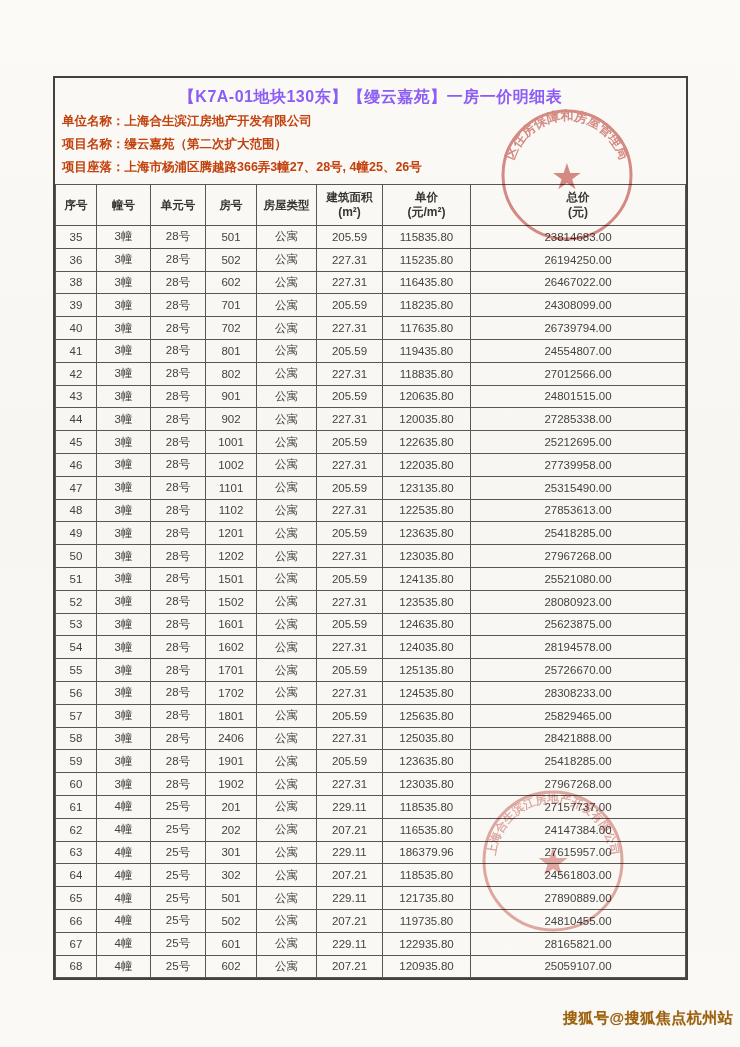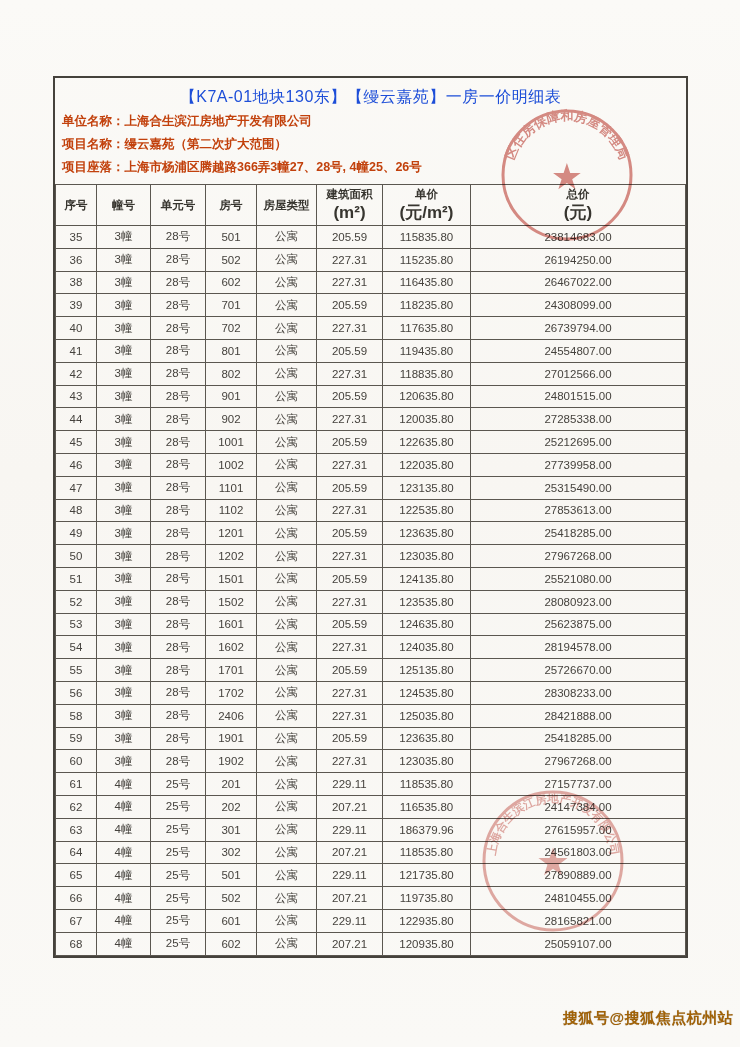--- a/index.html
+++ b/index.html
@@ -10,41 +10,41 @@
     color:#3d3b37;
   }
   .doc{
     position:absolute;left:53px;top:76px;width:631px;
     border:2px solid #45423c;
     background:transparent;
   }
   .doc-head{height:106px;position:relative;}
   .doc-title{
     text-align:center;padding-top:9px;
-    font-size:16px;font-weight:normal;letter-spacing:.5px;color:#1d4ed8;
+    font-size:16px;font-weight:bold;letter-spacing:.5px;color:#8b5cf6;
   }
   .info-line{
     padding-left:7px;margin-top:3px;line-height:20px;
     font-size:12.5px;font-weight:bold;color:#c2410c;
   }
   .info-line:first-of-type{margin-top:7px;}
   table.price{
     width:100%;border-collapse:collapse;table-layout:fixed;
   }
   table.price th,table.price td{
     border:1px solid #5b5750;
     text-align:center;vertical-align:middle;
     font-size:11.5px;color:#45423d;
     padding:0;overflow:hidden;white-space:nowrap;
   }
   table.price th{
     height:40px;font-weight:bold;color:#37352f;line-height:1.25;font-size:11.5px;
   }
   table.price td{height:21.8px;font-weight:normal;}
-  .th-sub{display:block;font-weight:bold;font-size:17px;text-align:center;}
+  .th-sub{display:block;font-weight:bold;font-size:12px;text-align:center;}
   .seal{position:absolute;mix-blend-mode:multiply;pointer-events:none;}
   .seal text{font-family:"Liberation Sans","DejaVu Sans",sans-serif;font-weight:bold;}
   .seal-top{left:497px;top:105px;opacity:.62;}
   .seal-bottom{left:478px;top:786px;opacity:.45;}
   .watermark{
     position:absolute;top:1009px;left:563px;
     font-size:15px;font-weight:bold;color:#a16207;
     text-shadow:0 0 1px #bdbcb8;letter-spacing:.5px;
   }
 </style>
@@ -293,20 +293,30 @@
           <td>56</td>
           <td>3幢</td>
           <td>28号</td>
           <td>1702</td>
           <td>公寓</td>
           <td>227.31</td>
           <td>124535.80</td>
           <td>28308233.00</td>
         </tr>
         <tr>
+          <td>57</td>
+          <td>3幢</td>
+          <td>28号</td>
+          <td>1801</td>
+          <td>公寓</td>
+          <td>205.59</td>
+          <td>125635.80</td>
+          <td>25829465.00</td>
+        </tr>
+        <tr>
           <td>58</td>
           <td>3幢</td>
           <td>28号</td>
           <td>2406</td>
           <td>公寓</td>
           <td>227.31</td>
           <td>125035.80</td>
           <td>28421888.00</td>
         </tr>
         <tr>

